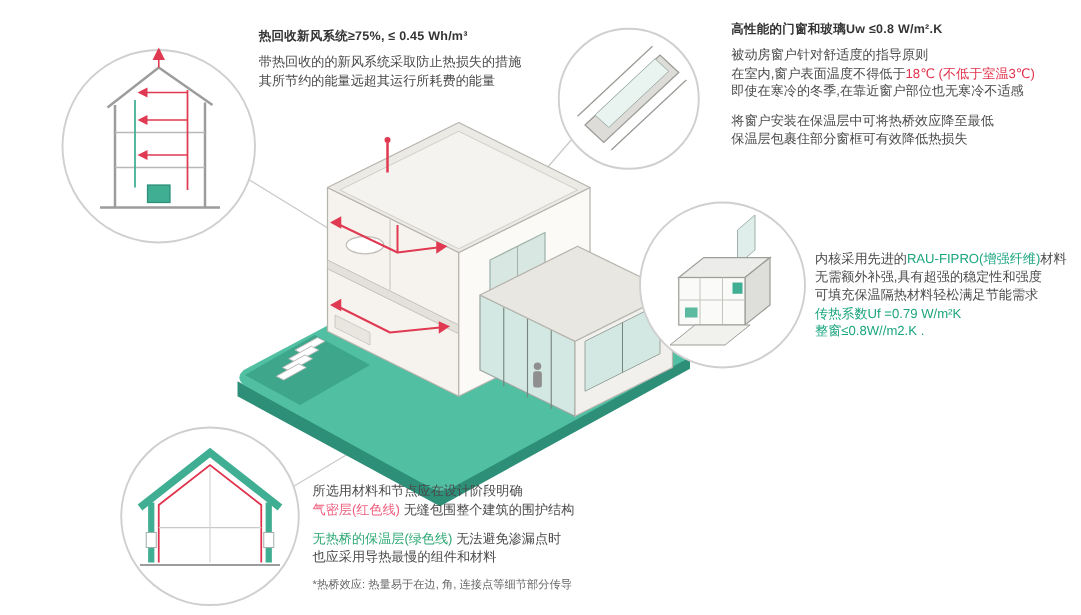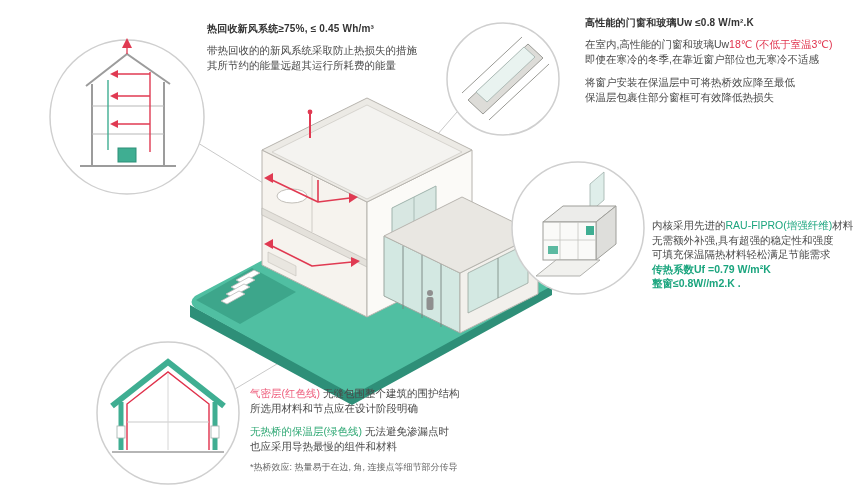--- a/index.html
+++ b/index.html
@@ -8,25 +8,25 @@
          font-family:"Liberation Sans","DejaVu Sans",sans-serif;}
   .art{position:absolute;left:0;top:0;}
   .blk{position:absolute;}
   .ttl{font-size:10px;font-weight:bold;color:#333;margin-bottom:7px;white-space:nowrap;letter-spacing:.2px}
   .ln{font-size:10.5px;color:#4a4a4a;line-height:14.5px;white-space:nowrap}
   .gap{margin-top:9px}
   .red{color:#e0314b}
   .pink{color:#ee5d7c}
   .green{color:#2fa874}
   .tl{color:#1ba57e}
-  .tlb{color:#1ba57e;font-weight:bold}
+  .tlb{color:#1ba57e;font-weight:normal}
   .foot{font-size:9px;color:#666;margin-top:8px;white-space:nowrap}
   #vent{left:207px;top:22px}
   #win{left:585px;top:16px}
-  #mat{left:652px;top:218px}
+  #mat{left:652px;top:200px}
   #thermal{left:250px;top:386px}
 </style>
 </head>
 <body>
 
 <div class="stage">
 
   <svg class="art" width="865" height="492" viewBox="0 0 865 492">
 
     <g stroke="#c9c9c9" stroke-width="1">
@@ -151,35 +151,36 @@
   </svg>
 
   <div class="blk" id="vent">
     <div class="ttl">热回收新风系统≥75%, ≤ 0.45 Wh/m³</div>
     <div class="ln">带热回收的的新风系统采取防止热损失的措施</div>
     <div class="ln">其所节约的能量远超其运行所耗费的能量</div>
   </div>
 
   <div class="blk" id="win">
     <div class="ttl">高性能的门窗和玻璃Uw ≤0.8 W/m².K</div>
-    <div class="ln"><span>在室内,高性能的门窗和玻璃Uw</span><span class="red">18℃ (不低于室温3℃)</span></div>
+    <div class="ln">被动房窗户针对舒适度的指导原则</div>
+    <div class="ln"><span>在室内,窗户表面温度不得低于</span><span class="red">18℃ (不低于室温3℃)</span></div>
     <div class="ln">即使在寒冷的冬季,在靠近窗户部位也无寒冷不适感</div>
     <div class="ln gap">将窗户安装在保温层中可将热桥效应降至最低</div>
     <div class="ln">保温层包裹住部分窗框可有效降低热损失</div>
   </div>
 
   <div class="blk" id="mat">
     <div class="ln"><span>内核采用先进的</span><span class="tl">RAU-FIPRO(增强纤维)</span><span>材料</span></div>
     <div class="ln">无需额外补强,具有超强的稳定性和强度</div>
     <div class="ln">可填充保温隔热材料轻松满足节能需求</div>
     <div class="ln tlb">传热系数Uf =0.79 W/m²K</div>
     <div class="ln tlb">整窗≤0.8W//m2.K .</div>
   </div>
 
   <div class="blk" id="thermal">
+    <div class="ln">所选用材料和节点应在设计阶段明确</div>
     <div class="ln"><span class="pink">气密层(红色线)</span><span> 无缝包围整个建筑的围护结构</span></div>
-    <div class="ln">所选用材料和节点应在设计阶段明确</div>
     <div class="ln gap"><span class="green">无热桥的保温层(绿色线)</span><span> 无法避免渗漏点时</span></div>
     <div class="ln">也应采用导热最慢的组件和材料</div>
     <div class="foot">*热桥效应: 热量易于在边, 角, 连接点等细节部分传导</div>
   </div>
 
 </div>
 
 </body></html>

